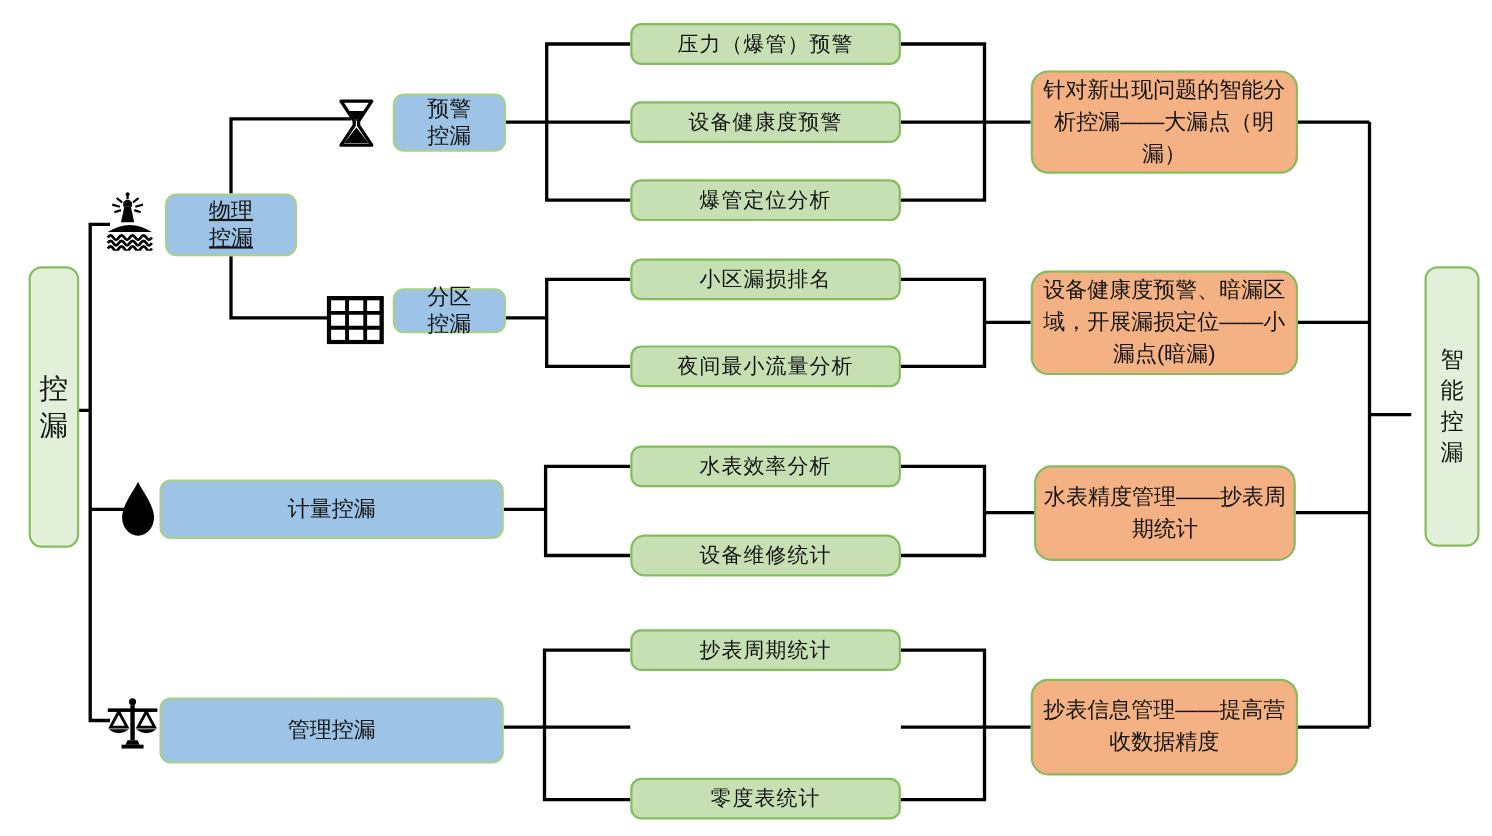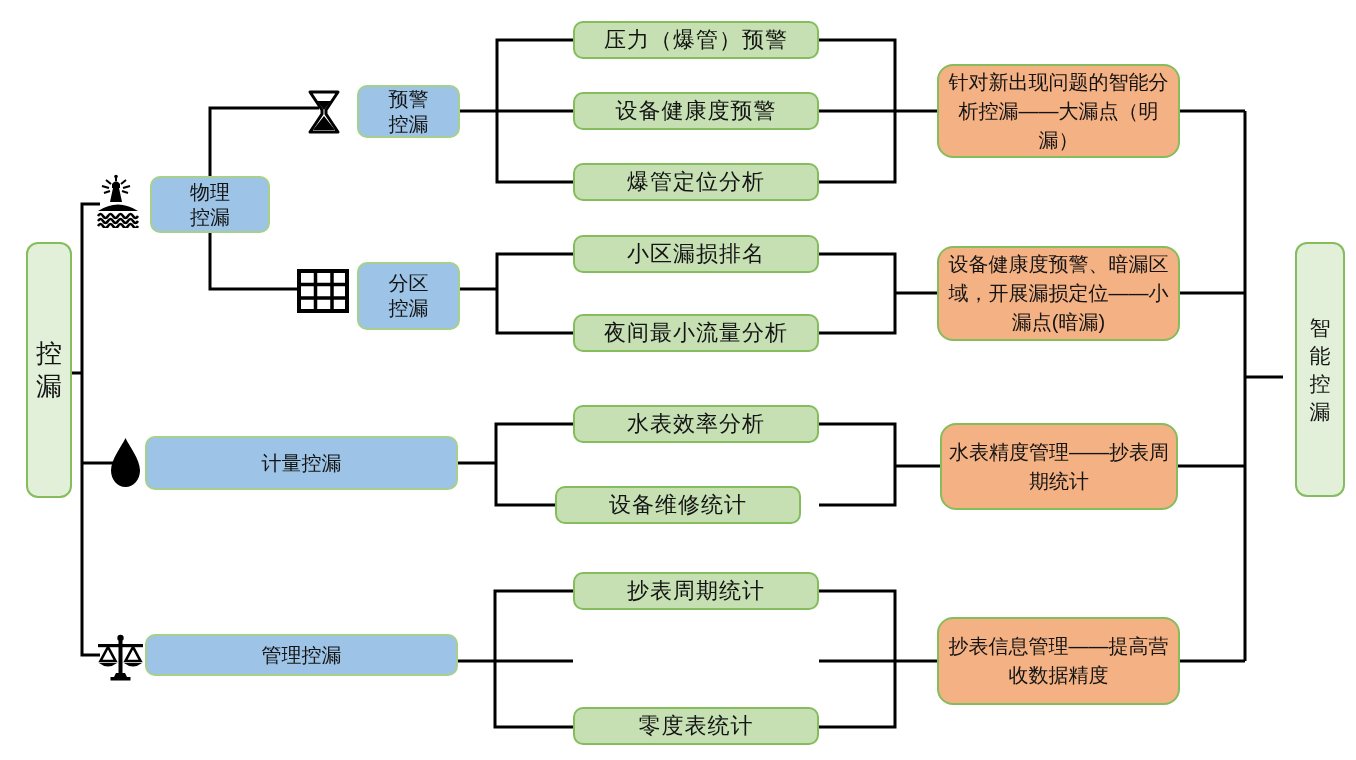--- a/index.html
+++ b/index.html
@@ -12,21 +12,21 @@
   .box{
     position:absolute;box-sizing:border-box;border:2px solid;
     display:flex;align-items:center;justify-content:center;text-align:center;
   }
   .branch{
     background:var(--branch_fill,#9DC3E6);border-color:var(--branch_border,#A8D08D);
     border-radius:10px;font-size:20px;line-height:25px;
   }
   .leaf{
     background:var(--leaf_fill,#C6E0B4);border-color:var(--leaf_border,#85BC5C);
-    border-radius:10px;font-size:22px;letter-spacing:1px;
+    border-radius:10px;font-size:19px;letter-spacing:1px;
   }
   .outcome{
     background:var(--outcome_fill,#F4B183);border-color:var(--outcome_border,#85BC5C);
     border-radius:16px;font-size:20px;line-height:29px;padding:0 7px;
   }
   .terminal{
     background:var(--terminal_fill,#E2EFD9);border-color:var(--terminal_border,#85BC5C);
     border-radius:12px;
     margin-left:12px;
   }
@@ -69,33 +69,33 @@
     <path d="M1245 111 V661 M1245 377 H1283"></path>
   </svg>
 
   <div class="box terminal" id="root-box" style="left:14px;top:242px;width:46px;height:256px;">
     <span class="vtext">控漏</span>
   </div>
   <div class="box terminal" id="terminal-box" style="left:1283px;top:242px;width:50px;height:255px;">
     <span class="vtext">智能控漏</span>
   </div>
 
-  <div class="box branch" style="left:150px;top:176px;width:120px;height:57px;">
+  <div class="box branch" style="left:150px;top:176px;width:120px;height:57px;text-decoration:underline;">
     <span class="brk2">物理控漏</span>
   </div>
   <div class="box branch" style="left:357px;top:85px;width:103px;height:53px;">
     <span class="brk2">预警控漏</span>
   </div>
-  <div class="box branch" style="left:357px;top:262px;width:103px;height:68px;">
+  <div class="box branch" style="left:357px;top:262px;width:103px;height:41px;">
     <span class="brk2">分区控漏</span>
   </div>
   <div class="box branch" style="left:145px;top:436px;width:313px;height:54px;">
     <span>计量控漏</span>
   </div>
-  <div class="box branch" style="left:145px;top:634px;width:313px;height:42px;">
+  <div class="box branch" style="left:145px;top:634px;width:313px;height:60px;">
     <span>管理控漏</span>
   </div>
 
   <div class="box leaf" style="left:573px;top:21px;width:246px;height:38px;">
     <span>压力（爆管）预警</span>
   </div>
   <div class="box leaf" style="left:573px;top:92px;width:246px;height:38px;">
     <span>设备健康度预警</span>
   </div>
   <div class="box leaf" style="left:573px;top:163px;width:246px;height:38px;">
@@ -103,21 +103,21 @@
   </div>
   <div class="box leaf" style="left:573px;top:235px;width:246px;height:38px;">
     <span>小区漏损排名</span>
   </div>
   <div class="box leaf" style="left:573px;top:314px;width:246px;height:38px;">
     <span>夜间最小流量分析</span>
   </div>
   <div class="box leaf" style="left:573px;top:405px;width:246px;height:38px;">
     <span>水表效率分析</span>
   </div>
-  <div class="box leaf" style="left:555px;top:486px;width:246px;height:38px;">
+  <div class="box leaf" style="left:573px;top:486px;width:246px;height:38px;border-radius:13px;">
     <span>设备维修统计</span>
   </div>
   <div class="box leaf" style="left:573px;top:572px;width:246px;height:38px;">
     <span>抄表周期统计</span>
   </div>
   <div class="box leaf" style="left:573px;top:707px;width:246px;height:38px;justify-content:center;">
     <span>零度表统计</span>
   </div>
 
   <div class="box outcome" style="left:937px;top:64px;width:243px;height:94px;">

